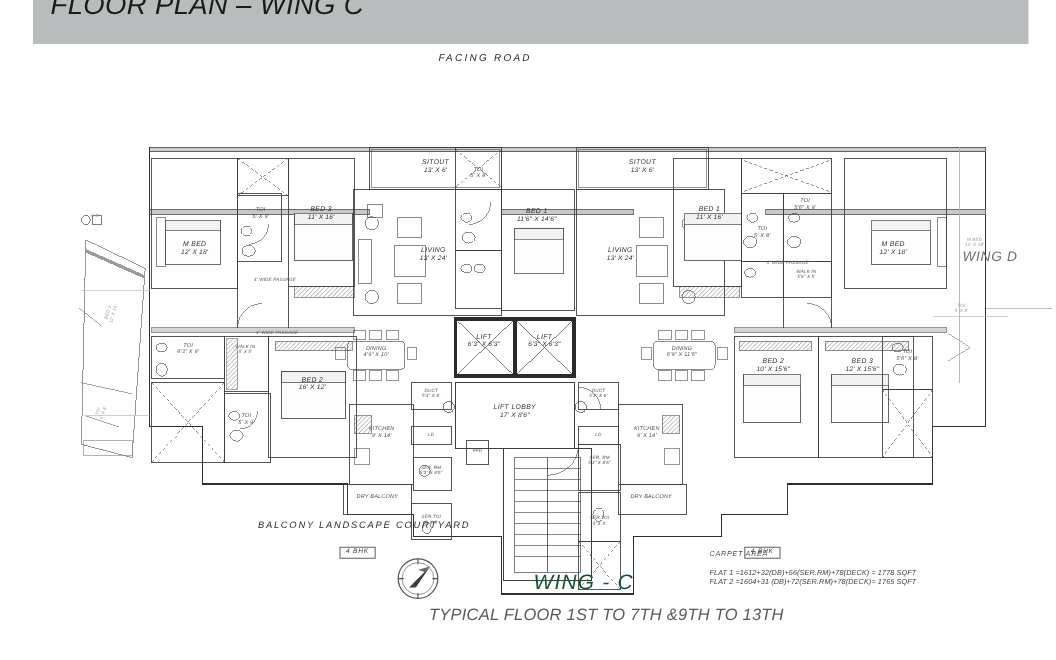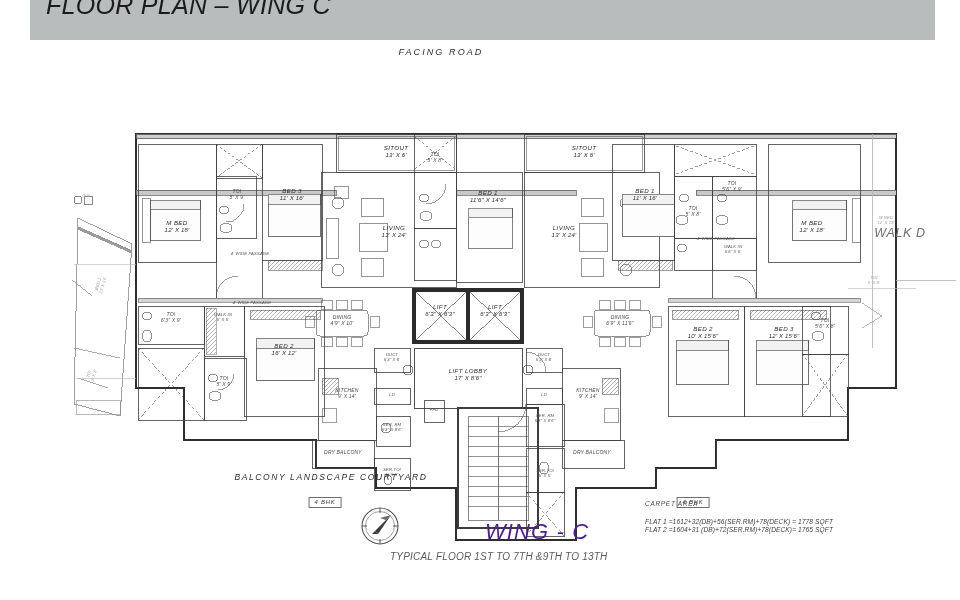--- a/index.html
+++ b/index.html
@@ -52,25 +52,25 @@
     position: absolute; transform: translate(-50%, 0);
     border: 1px solid #6d6d6d; padding: 1px 5px 1.5px 5px;
     font-size: 6px; letter-spacing: .7px; color: #3a3a3a; background: #fff;
   }
 
   .rot-l { transform: translate(-50%,0) rotate(-74deg); transform-origin: 50% 50%; }
 
   
   #wing-c-title {
     position: absolute; left: 485px; top: 519px;
-    font-size: 22px; letter-spacing: 1.1px; color: #4c1d95;
+    font-size: 19px; letter-spacing: 1.1px; color: #14532d;
   }
   #typical-floor {
     position: absolute; left: 390px; top: 551px;
-    font-size: 10px; letter-spacing: .2px; color: #5a5a5a;
+    font-size: 15px; letter-spacing: .2px; color: #5a5a5a;
   }
   #carpet-block { position: absolute; left: 645px; top: 500px; }
   #carpet-heading { font-size: 6.5px; letter-spacing: .7px; color: #4a4a4a; }
   .carpet-line { font-size: 6.6px; letter-spacing: .1px; color: #3c3c3c; margin-top: 1px; }
   #carpet-lines { margin-top: 11px; }
   #compass { position: absolute; left: 358px; top: 504px; width: 44px; height: 44px; }
 </style>
 </head>
 <body>
 
@@ -489,21 +489,21 @@
     </div>
     <div class="lbl micro faded" style="left:70px; top:146px;">G  B</div>
     <div class="lbl micro faded" style="left:870px; top:168px;">
       <div>M BED</div>
       <div>12' X 18'</div>
     </div>
     <div class="lbl micro faded" style="left:858px; top:228px;">
       <div>TOI</div>
       <div>5' X 8'</div>
     </div>
-    <div class="lbl wingd" style="left:884px; top:178px;">WALK D</div>
+    <div class="lbl wingd" style="left:884px; top:178px;">WING D</div>
 
     <div class="badge" style="left:309px; top:449px;">4 BHK</div>
     <div class="badge" style="left:677px; top:449px;">4 BHK</div>
 
     <div class="lbl foot" style="left:315px; top:425px;">BALCONY LANDSCAPE COURTYARD</div>
   </div>
 
   <svg id="compass" viewBox="0 0 44 44">
     <circle cx="22" cy="22" r="18" fill="none" stroke="#555" stroke-width="1.1"></circle>
     <circle cx="22" cy="22" r="14.5" fill="none" stroke="#777" stroke-width="0.7"></circle>

